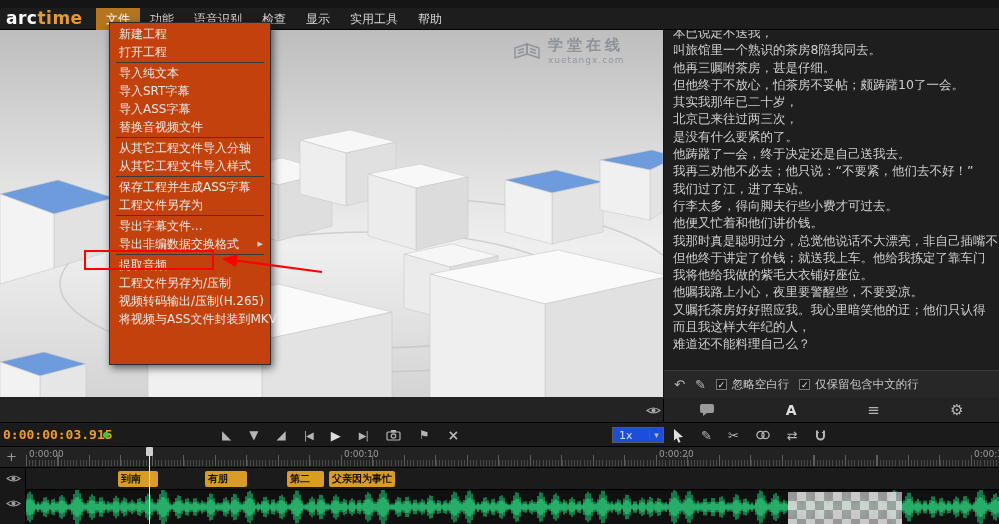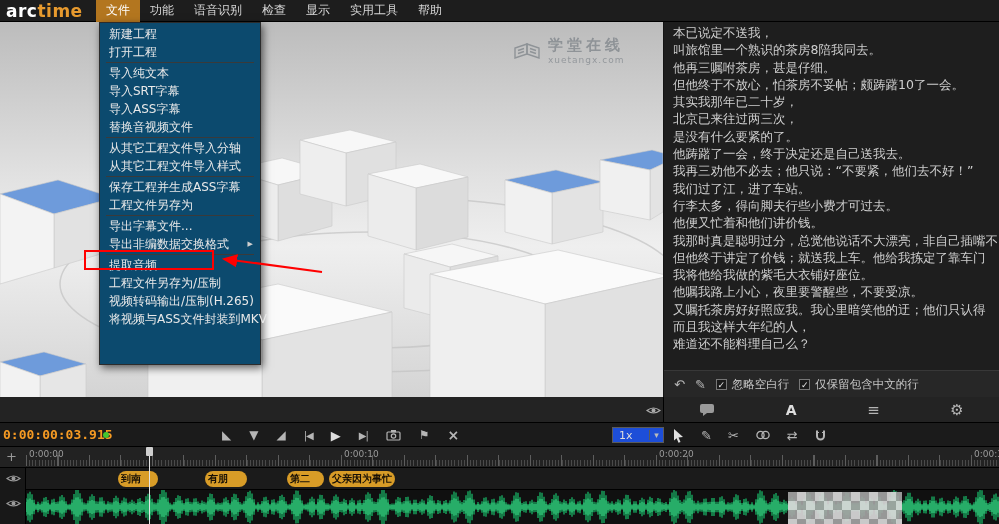--- a/index.html
+++ b/index.html
@@ -1,20 +1,20 @@
 <!DOCTYPE html>
 <html><head>
 <meta charset="utf-8">
 <style>
 *{margin:0;padding:0;box-sizing:border-box}
 body{background:#000;font-family:"DejaVu Sans","Liberation Sans",sans-serif}
 .screen{position:relative;width:999px;height:524px;background:#151515;overflow:hidden;color:#ccc}
 
 
-.titlebar{position:absolute;left:0;top:0;width:999px;height:22px;background:#1d1d1d;border-bottom:1px solid #000;display:flex;align-items:center;z-index:20}
+.titlebar{position:absolute;left:0;top:8px;width:999px;height:22px;background:#1d1d1d;border-bottom:1px solid #000;display:flex;align-items:flex-start;z-index:20}
 .logo{width:96px;padding-left:6px;font-size:17px;font-weight:bold;letter-spacing:.5px}
 .logo .arc{color:#fff}.logo .time{color:#e79a2e}
 .menus{display:flex;height:22px;align-items:stretch}
 .menu{display:flex;align-items:center;padding:0 10px;font-size:12px;color:#d6d6d6;cursor:default}
 .menu.active{background:#b3761f;color:#fff}
 
 
 .video{position:absolute;left:0;top:22px;width:663px;height:375px;background:#ddd;border-right:1px solid #000;z-index:1}
 .watermark{position:absolute;left:512px;top:14px;display:flex;align-items:flex-end;gap:6px;opacity:.85}
 .wm-title{font-size:15px;letter-spacing:4px;color:#868b90;font-weight:bold}
@@ -49,30 +49,30 @@
 .ruler{position:absolute;left:0;top:447px;width:999px;height:21px;background:#222;border-bottom:1px solid #000;z-index:2}
 .ruler .ticks{position:absolute;left:26px;right:0;bottom:1px;height:6px;background:repeating-linear-gradient(90deg,#4a4a4a 0 1px,transparent 1px 3.15px)}
 .ruler .bigticks{position:absolute;left:26px;right:0;bottom:1px;height:11px;background:repeating-linear-gradient(90deg,#5d5d5d 0 1px,transparent 1px 31.5px)}
 .rlabel{position:absolute;top:2px;font-size:9px;color:#9a9a9a;white-space:nowrap}
 .zoomplus{position:absolute;left:6px;top:2px;font-size:13px;color:#999}
 
 
 .tracks{position:absolute;left:0;top:468px;width:999px;height:56px;background:#141414;z-index:2}
 .gutter{position:absolute;left:0;top:0;width:26px;height:56px;background:#181818;border-right:1px solid #000}
 .subtrack{position:absolute;left:26px;top:0;width:973px;height:22px;background:#1b1b1b;border-bottom:1px solid #000}
-.clip{position:absolute;top:3px;height:16px;background:#d89c27;border-radius:8px;color:#171006;font-size:10px;line-height:16px;padding:0 3px;white-space:nowrap;overflow:hidden;font-weight:bold}
+.clip{position:absolute;top:3px;height:16px;background:#d89c27;border-radius:2px;color:#171006;font-size:10px;line-height:16px;padding:0 3px;white-space:nowrap;overflow:hidden;font-weight:bold}
 .wavetrack{position:absolute;left:26px;top:22px;width:973px;height:34px;background:#101010;overflow:hidden}
 .mosaic{position:absolute;left:788px;top:24px;width:114px;height:32px;background:repeating-conic-gradient(#d9d9d9 0% 25%,#a3a3a3 0% 50%) 0 0/18px 18px;opacity:.92;z-index:5}
 
 
 .playhead{position:absolute;left:149px;top:447px;width:1px;height:77px;background:#e6e6e6;z-index:8}
 .ph-handle{position:absolute;left:146px;top:447px;width:7px;height:9px;background:#cfcfcf;border-radius:1px;z-index:9}
 
 
-.dropdown{position:absolute;left:99px;top:22px;width:162px;height:343px;background:#0c4a6e;border:1px solid #2c2c2c;box-shadow:2px 3px 8px rgba(0,0,0,.6);z-index:40;padding-top:2px}
+.dropdown{position:absolute;left:109px;top:22px;width:162px;height:343px;background:#c2410c;border:1px solid #2c2c2c;box-shadow:2px 3px 8px rgba(0,0,0,.6);z-index:40;padding-top:2px}
 .mi{height:18px;line-height:18px;padding-left:9px;font-size:12px;color:#e9e9e9;white-space:nowrap;display:flex;justify-content:space-between;align-items:center}
 .mi .subarrow{font-size:7px;color:#cfcfcf;padding-right:7px}
 .sep{height:1px;margin:1px 6px;background:#3a3a3a}
 
 
 .redbox{position:absolute;left:84px;top:250px;width:130px;height:20px;border:2px solid #f00;z-index:60}
 .redarrow{position:absolute;left:210px;top:246px;z-index:60}
 
 .svgicon{display:block}
 </style>

